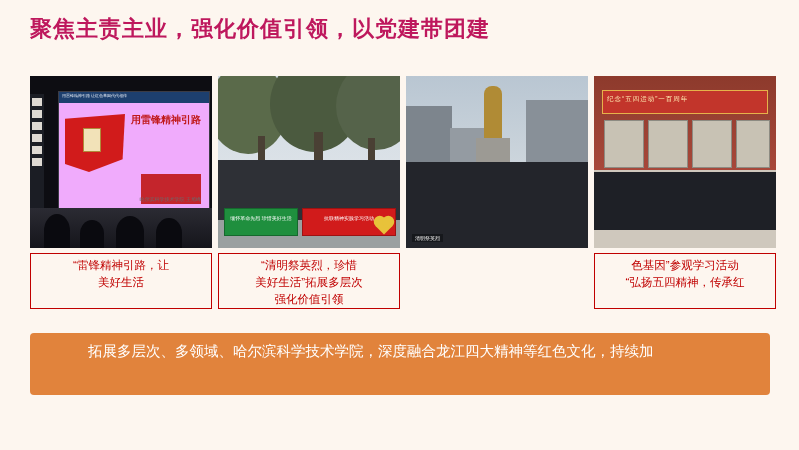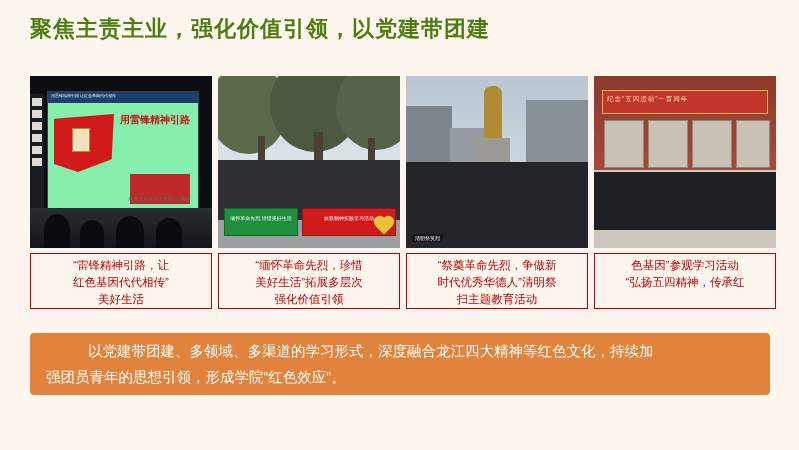--- a/index.html
+++ b/index.html
@@ -19,21 +19,21 @@
     height: 450px;
     background: #fdf6ef;
     box-sizing: border-box;
   }
   .title {
     position: absolute;
     left: 30px;
     top: 14px;
     font-size: 22px;
     font-weight: bold;
-    color: #4d7c0f;
+    color: #be185d;
     letter-spacing: 1px;
     white-space: nowrap;
   }
   .cards {
     position: absolute;
     left: 30px;
     top: 76px;
     width: 740px;
     display: flex;
     gap: 6px;
@@ -75,22 +75,22 @@
     line-height: 26px;
     padding: 5px 16px;
     box-sizing: border-box;
     text-align: justify;
   }
   .banner .indent { display: inline-block; width: 42px; }
 
   
   .p1-bg { position:absolute; inset:0; background:#0d0d12; }
   .p1-screen {
-    position:absolute; left:17px; top:15px; width:150px; height:118px;
-    background:#86efac; border:1px solid #3b3b44;
+    position:absolute; left:28px; top:15px; width:150px; height:118px;
+    background:#f0abfc; border:1px solid #3b3b44;
   }
   .p1-slidetop {
     position:absolute; left:0; top:0; right:0; height:11px;
     background:#1d3f6e;
   }
   .p1-tinytext {
     position:absolute; left:3px; top:1px; font-size:4px; color:#dfe6f0;
     white-space:nowrap;
   }
   .p1-flag {
@@ -231,21 +231,20 @@
           <div class="p1-sub">哈尔滨科学技术学院  王旭峰</div>
         </div>
         <div class="p1-desk"></div>
         <div class="p1-person" style="left:14px;width:26px;height:34px"></div>
         <div class="p1-person" style="left:50px;width:24px;height:28px"></div>
         <div class="p1-person" style="left:86px;width:28px;height:32px"></div>
         <div class="p1-person" style="left:126px;width:26px;height:30px"></div>
       </div>
       <div class="caption">
         <div>“雷锋精神引路，让</div>
-        <div>红色基因代代相传”</div>
         <div>美好生活</div>
       </div>
     </div>
 
     <div class="card">
       <div class="photo">
         <div class="p2-sky"></div>
         <div class="p2-tree" style="left:-10px;top:-12px;width:80px;height:90px;background:#5a6a4a"></div>
         <div class="p2-tree" style="left:52px;top:-20px;width:90px;height:96px;background:#4b5a3f"></div>
         <div class="p2-tree" style="left:118px;top:-14px;width:80px;height:88px;background:#55634a"></div>
@@ -256,42 +255,37 @@
         <div class="p2-crowd"></div>
         <div class="p2-banner1">
           <div class="p2-bt">缅怀革命先烈 珍惜美好生活</div>
         </div>
         <div class="p2-banner2">
           <div class="p2-bt">抗联精神实践学习活动</div>
         </div>
         <div class="p2-heart"></div>
       </div>
       <div class="caption">
-        <div>“缅怀革命先烈，珍惜</div>
+        <div>“清明祭英烈，珍惜</div>
         <div>美好生活”拓展多层次</div>
         <div>强化价值引领</div>
       </div>
     </div>
 
     <div class="card">
       <div class="photo">
         <div class="p3-sky"></div>
         <div class="p3-bldg" style="left:0;top:30px;width:46px;height:62px;background:#7d858d"></div>
         <div class="p3-bldg" style="left:120px;top:24px;width:62px;height:70px;background:#889098"></div>
         <div class="p3-bldg" style="left:44px;top:52px;width:36px;height:42px;background:#949ba2"></div>
         <div class="p3-statue"></div>
         <div class="p3-statue-base"></div>
         <div class="p3-crowd"></div>
         <div class="p3-tag">清明祭英烈</div>
       </div>
-      <div class="caption">
-        <div>“祭奠革命先烈，争做新</div>
-        <div>时代优秀华德人”清明祭</div>
-        <div>扫主题教育活动</div>
-      </div>
     </div>
 
     <div class="card">
       <div class="photo">
         <div class="p4-bg"></div>
         <div class="p4-wall"></div>
         <div class="p4-headline">
           <div class="p4-ht">纪念“五四运动”一百周年</div>
         </div>
         <div class="p4-panel" style="left:10px;top:44px;width:38px;height:46px"></div>
@@ -303,17 +297,16 @@
       </div>
       <div class="caption">
         <div>色基因”参观学习活动</div>
         <div>“弘扬五四精神，传承红</div>
       </div>
     </div>
 
   </div>
 
   <div class="banner">
-    <span class="indent"></span><span>以党建带团建、多领域、多渠道的学习形式，深度融合龙江四大精神等红色文化，持续加</span><br>
-    <span>强团员青年的思想引领，形成学院“红色效应”。</span>
+    <span class="indent"></span><span>拓展多层次、多领域、哈尔滨科学技术学院，深度融合龙江四大精神等红色文化，持续加</span><br>
   </div>
 
 </div>
 
 </body></html>

